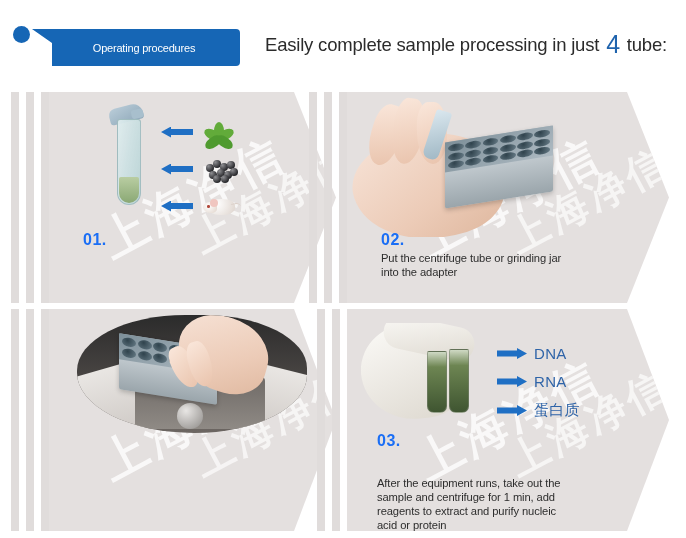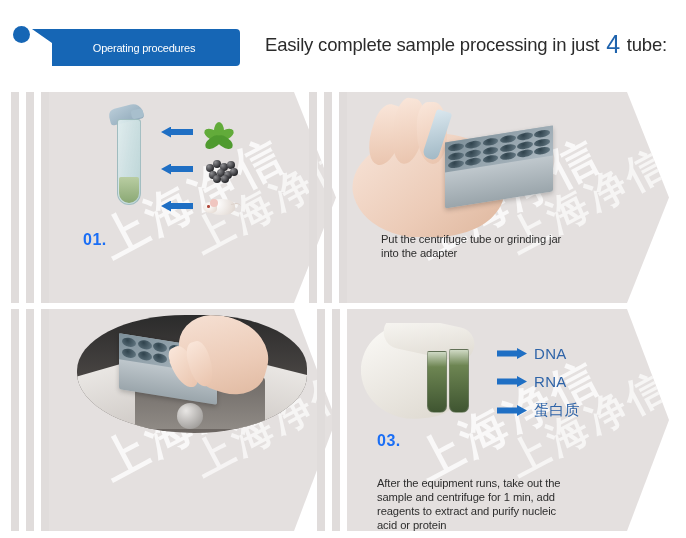--- a/index.html
+++ b/index.html
@@ -407,20 +407,21 @@
               <div class="hole"></div>
               <div class="hole"></div>
             <div class="hole"></div>
               <div class="hole"></div>
               <div class="hole"></div>
           </div>
         </div>
       </div>
 
       <div class="caption" style="top:138px;">
+        <div class="step-num">02.</div>
         <div class="step-text">Put the centrifuge tube or grinding jar
 into the adapter</div>
       </div>
     </div>
   </div>
 
   <div class="card-slot" style="left:11px; top:223px; width:325px; height:222px;">
 
     <div class="stripes" style="left:0; width:40px;">
       <div class="stripe s1"></div>

